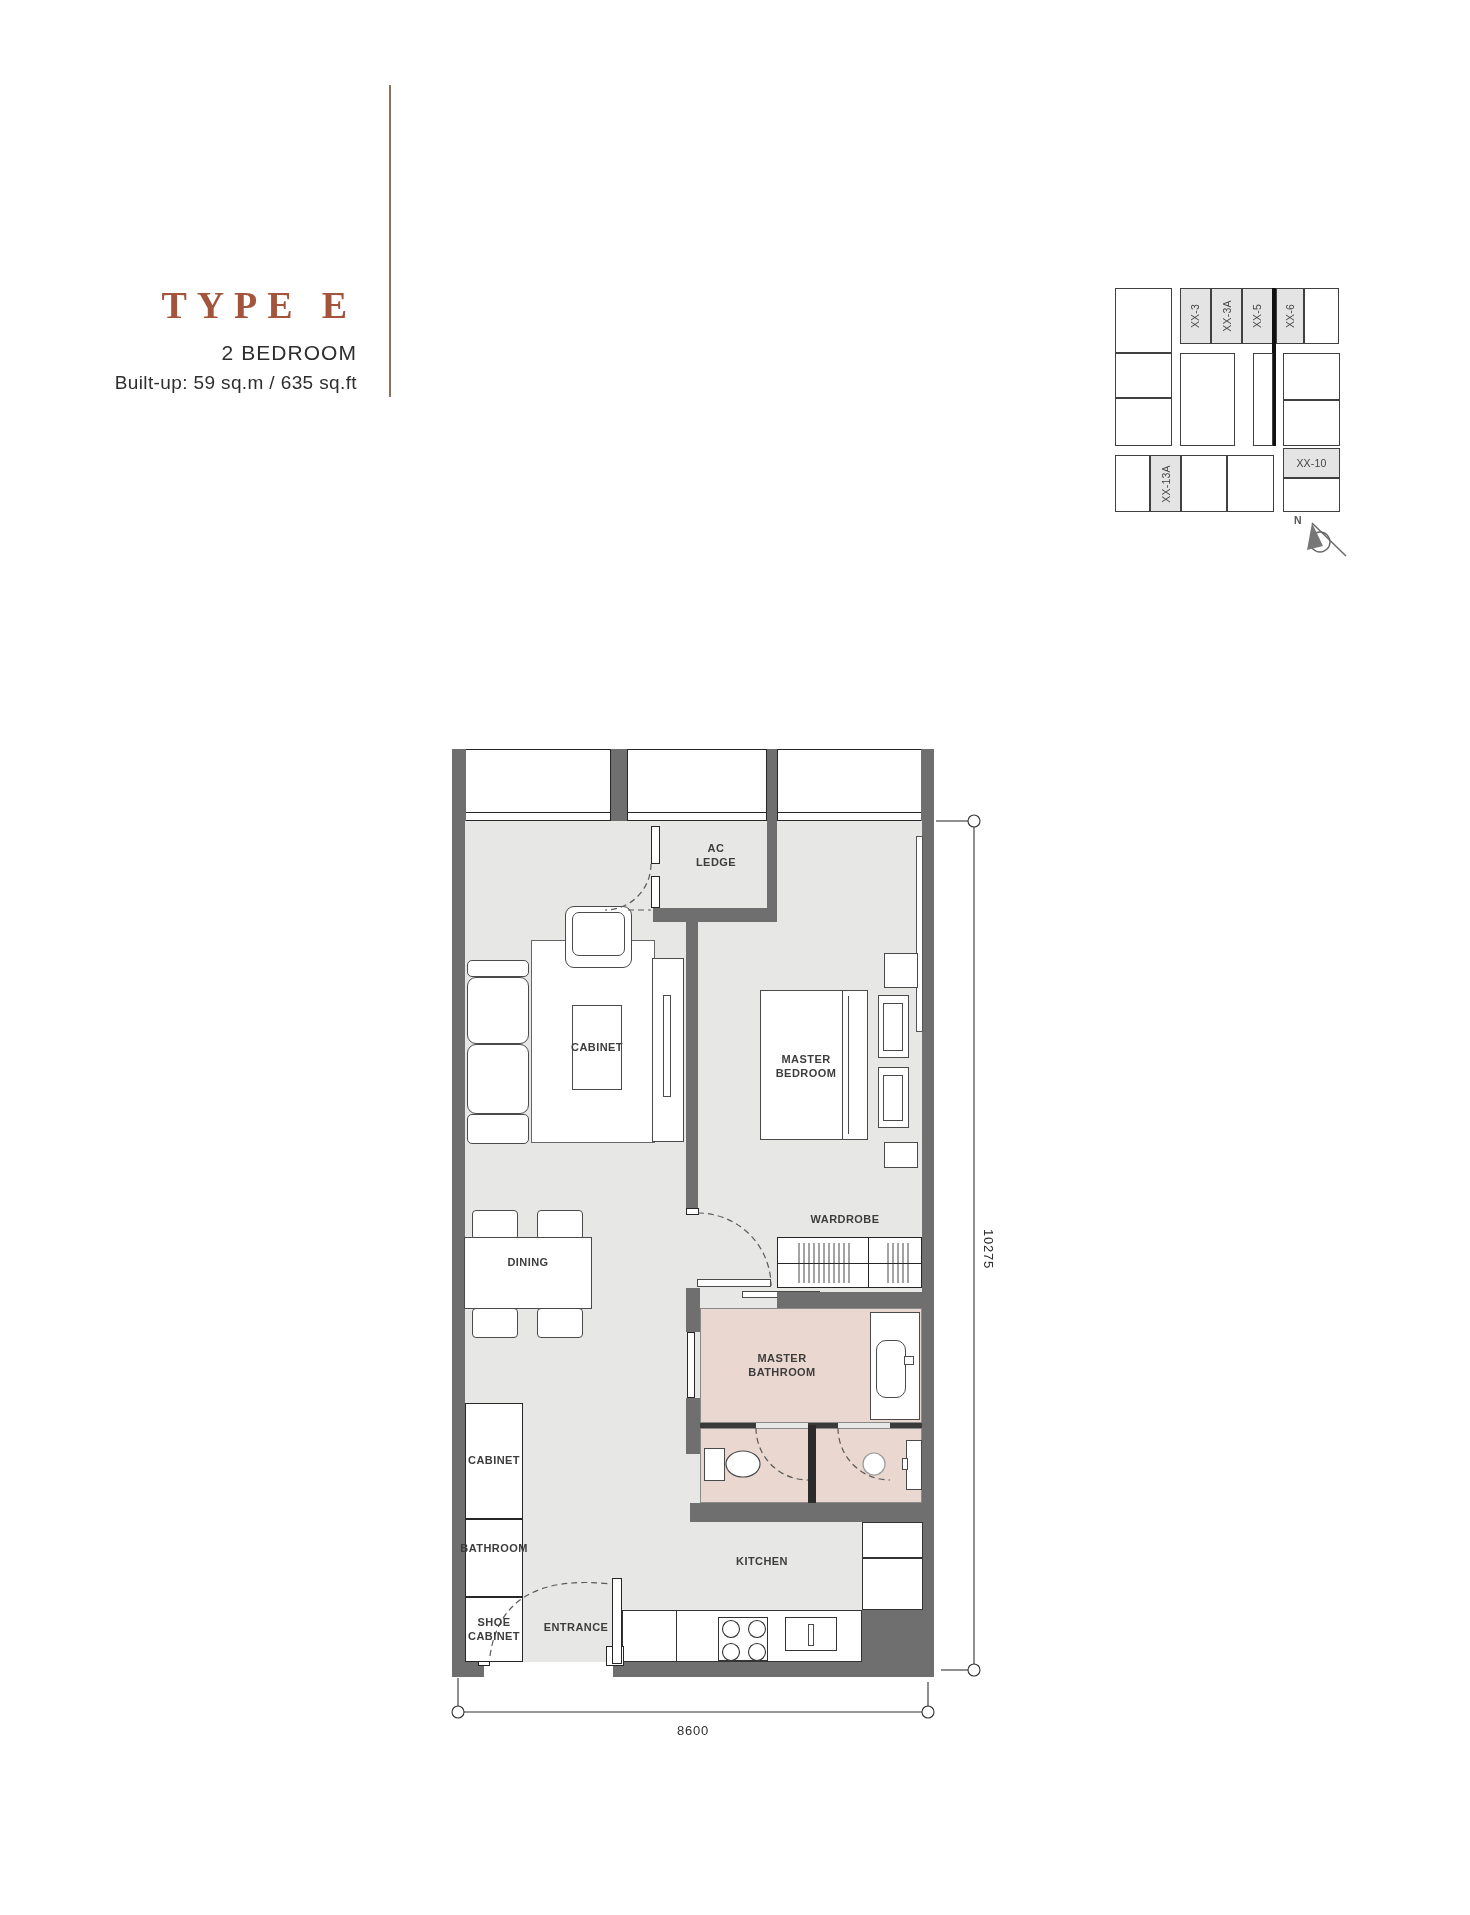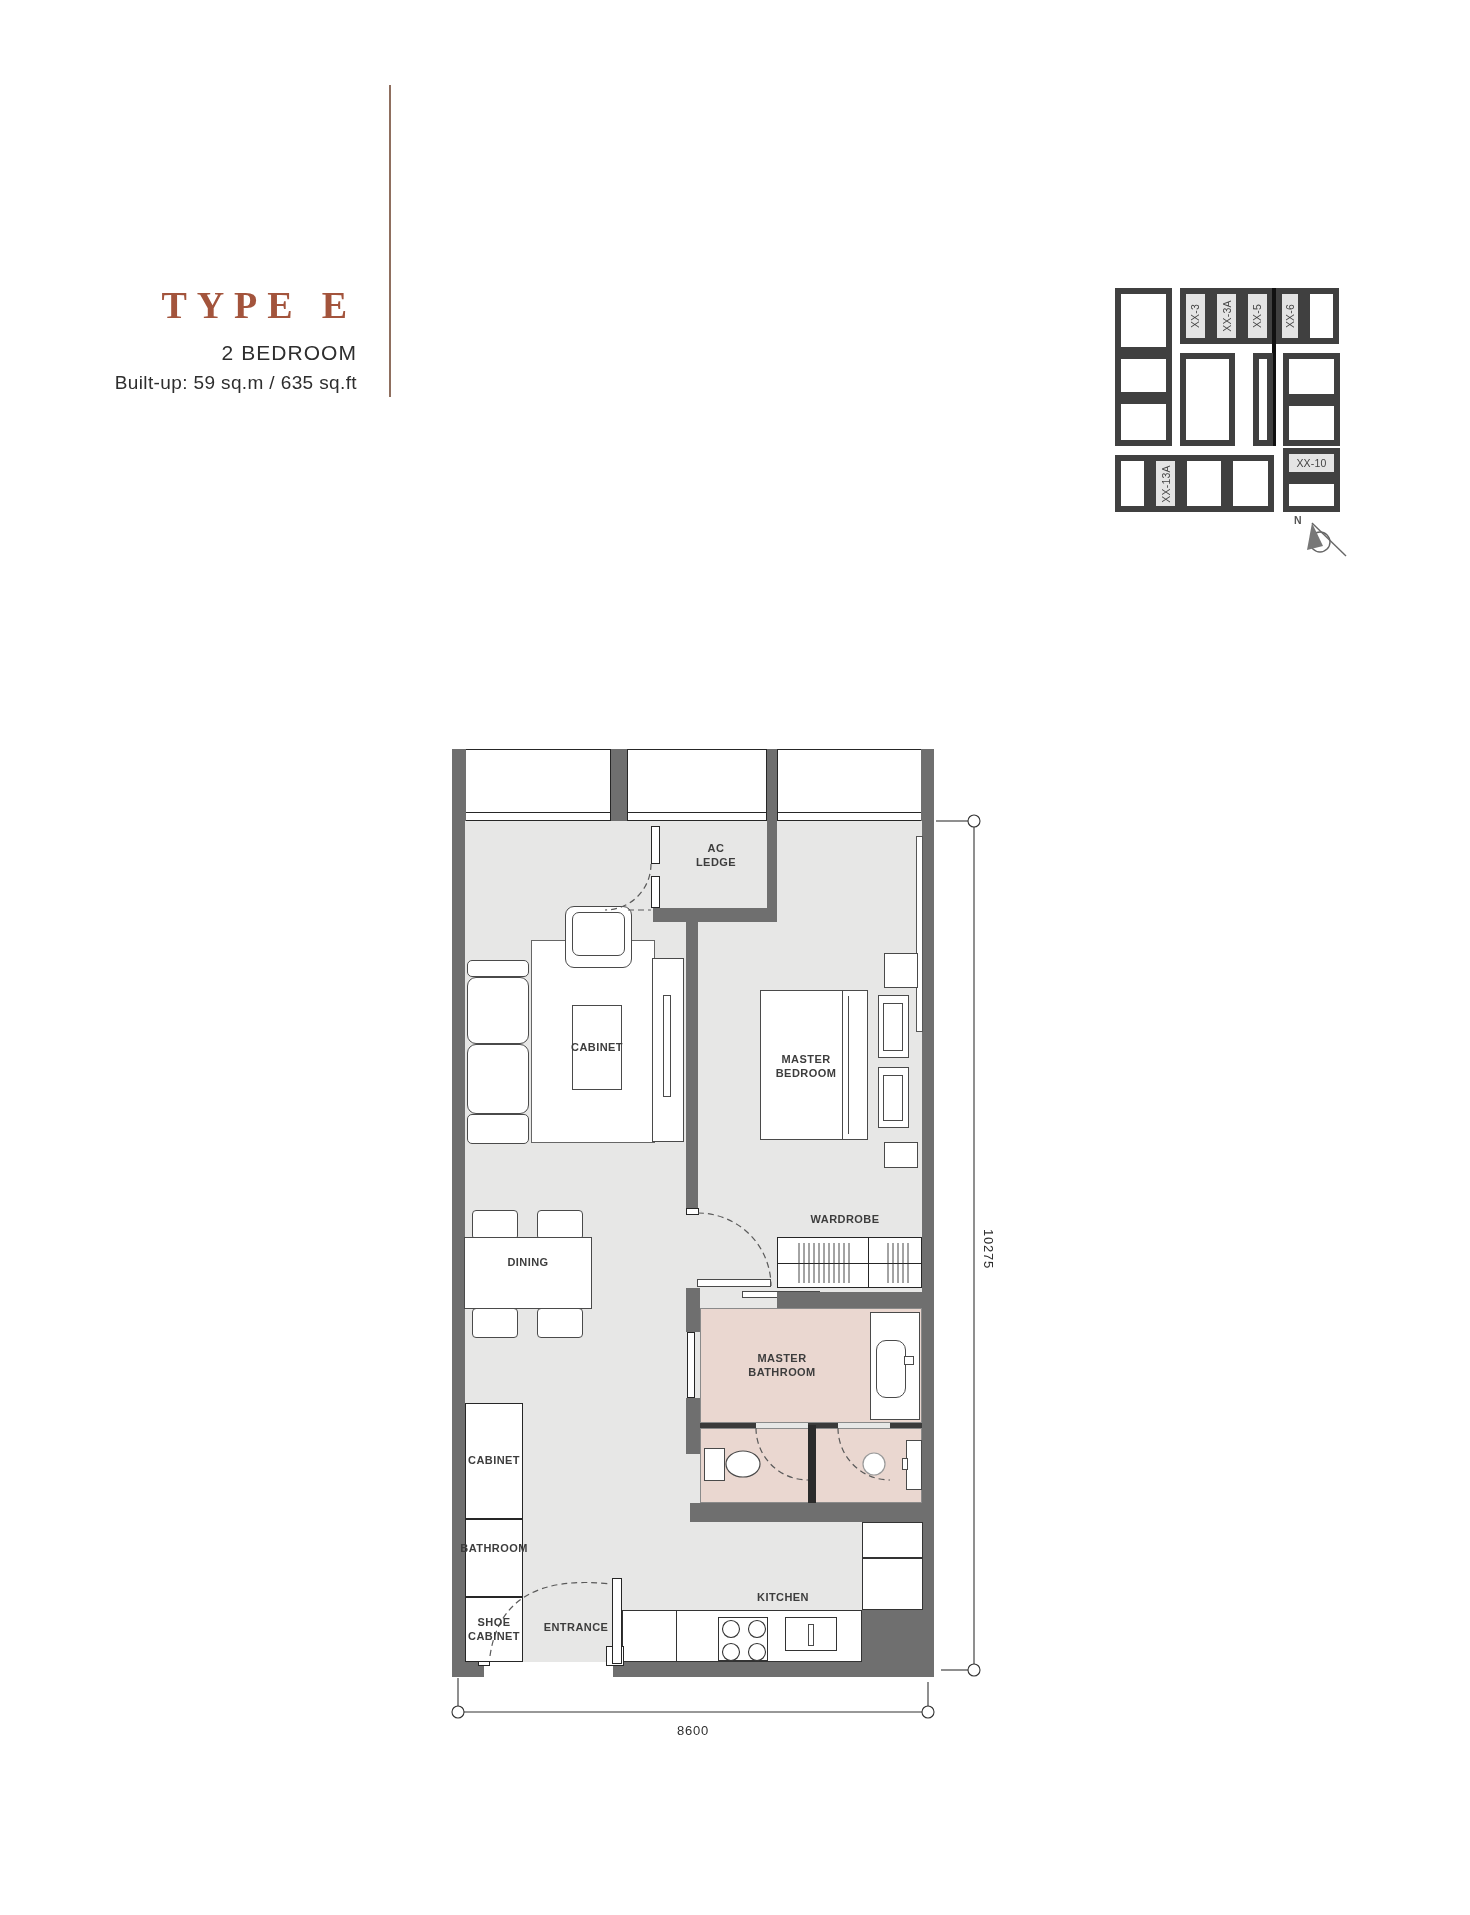--- a/index.html
+++ b/index.html
@@ -12,21 +12,21 @@
   .bathfloor{position:absolute;background:#EAD7D0;border:1px solid #8a8a8a;box-sizing:border-box;}
   .box{position:absolute;background:#fff;border:1px solid #262626;box-sizing:border-box;}
   .fur{position:absolute;background:#fff;border:1px solid #4a4a4a;box-sizing:border-box;}
   .line{position:absolute;background:#3a3a3a;}
   .lbl{position:absolute;display:flex;align-items:center;justify-content:center;text-align:center;
        font-weight:700;font-size:11px;line-height:1.25;letter-spacing:.04em;color:#3d3d3d;
        white-space:pre-line;}
   .nowrap{white-space:nowrap;}
   .dim{position:absolute;font-size:13px;color:#2f2f2f;letter-spacing:.06em;text-align:center;}
   .vtext{writing-mode:vertical-rl;}
-  .kcell{position:absolute;background:#fff;border:6px solid #404040;box-sizing:border-box;
+  .kcell{position:absolute;background:#fff;border:1px solid #404040;box-sizing:border-box;
          display:flex;align-items:center;justify-content:center;}
   .kshade{background:#E4E4E4;}
   .ktxt{font-size:10.5px;color:#444;letter-spacing:.02em;}
   .krot{transform:rotate(-90deg);white-space:nowrap;}
   #title{position:absolute;left:0;top:283px;width:357px;text-align:right;}
   #title .t1{font-family:"Liberation Serif",serif;font-weight:700;font-size:38px;
              letter-spacing:.26em;color:#A3543C;}
   #title .t2{margin-top:14px;font-size:21px;color:#2e2e2e;letter-spacing:.05em;}
   #title .t3{margin-top:7px;font-size:19px;color:#2e2e2e;letter-spacing:.02em;}
   svg{position:absolute;left:0;top:0;pointer-events:none;}
@@ -230,19 +230,19 @@
 BEDROOM</div>
     <div class="lbl nowrap" style="left:795px;top:1212px;width:100px;height:16px;">WARDROBE</div>
     <div class="lbl nowrap" style="left:464px;top:1237px;width:128px;height:51px;">DINING</div>
     <div class="lbl" style="left:718px;top:1350px;width:128px;height:31px;">MASTER
 BATHROOM</div>
     <div class="lbl nowrap" style="left:465px;top:1403px;width:58px;height:116px;">CABINET</div>
     <div class="lbl nowrap" style="left:461px;top:1519px;width:66px;height:60px;">BATHROOM</div>
     <div class="lbl" style="left:465px;top:1597px;width:58px;height:65px;">SHOE
 CABINET</div>
     <div class="lbl nowrap" style="left:530px;top:1620px;width:92px;height:16px;">ENTRANCE</div>
-    <div class="lbl nowrap" style="left:737px;top:1554px;width:92px;height:16px;margin-top:36px;">KITCHEN</div>
+    <div class="lbl nowrap" style="left:716px;top:1554px;width:92px;height:16px;">KITCHEN</div>
   </div>
 
   <div class="dim" style="left:643px;top:1723px;width:100px;">8600</div>
   <div class="dim vtext" style="left:981px;top:1218px;height:62px;">10275</div>
 
 </div>
 
 </body></html>

